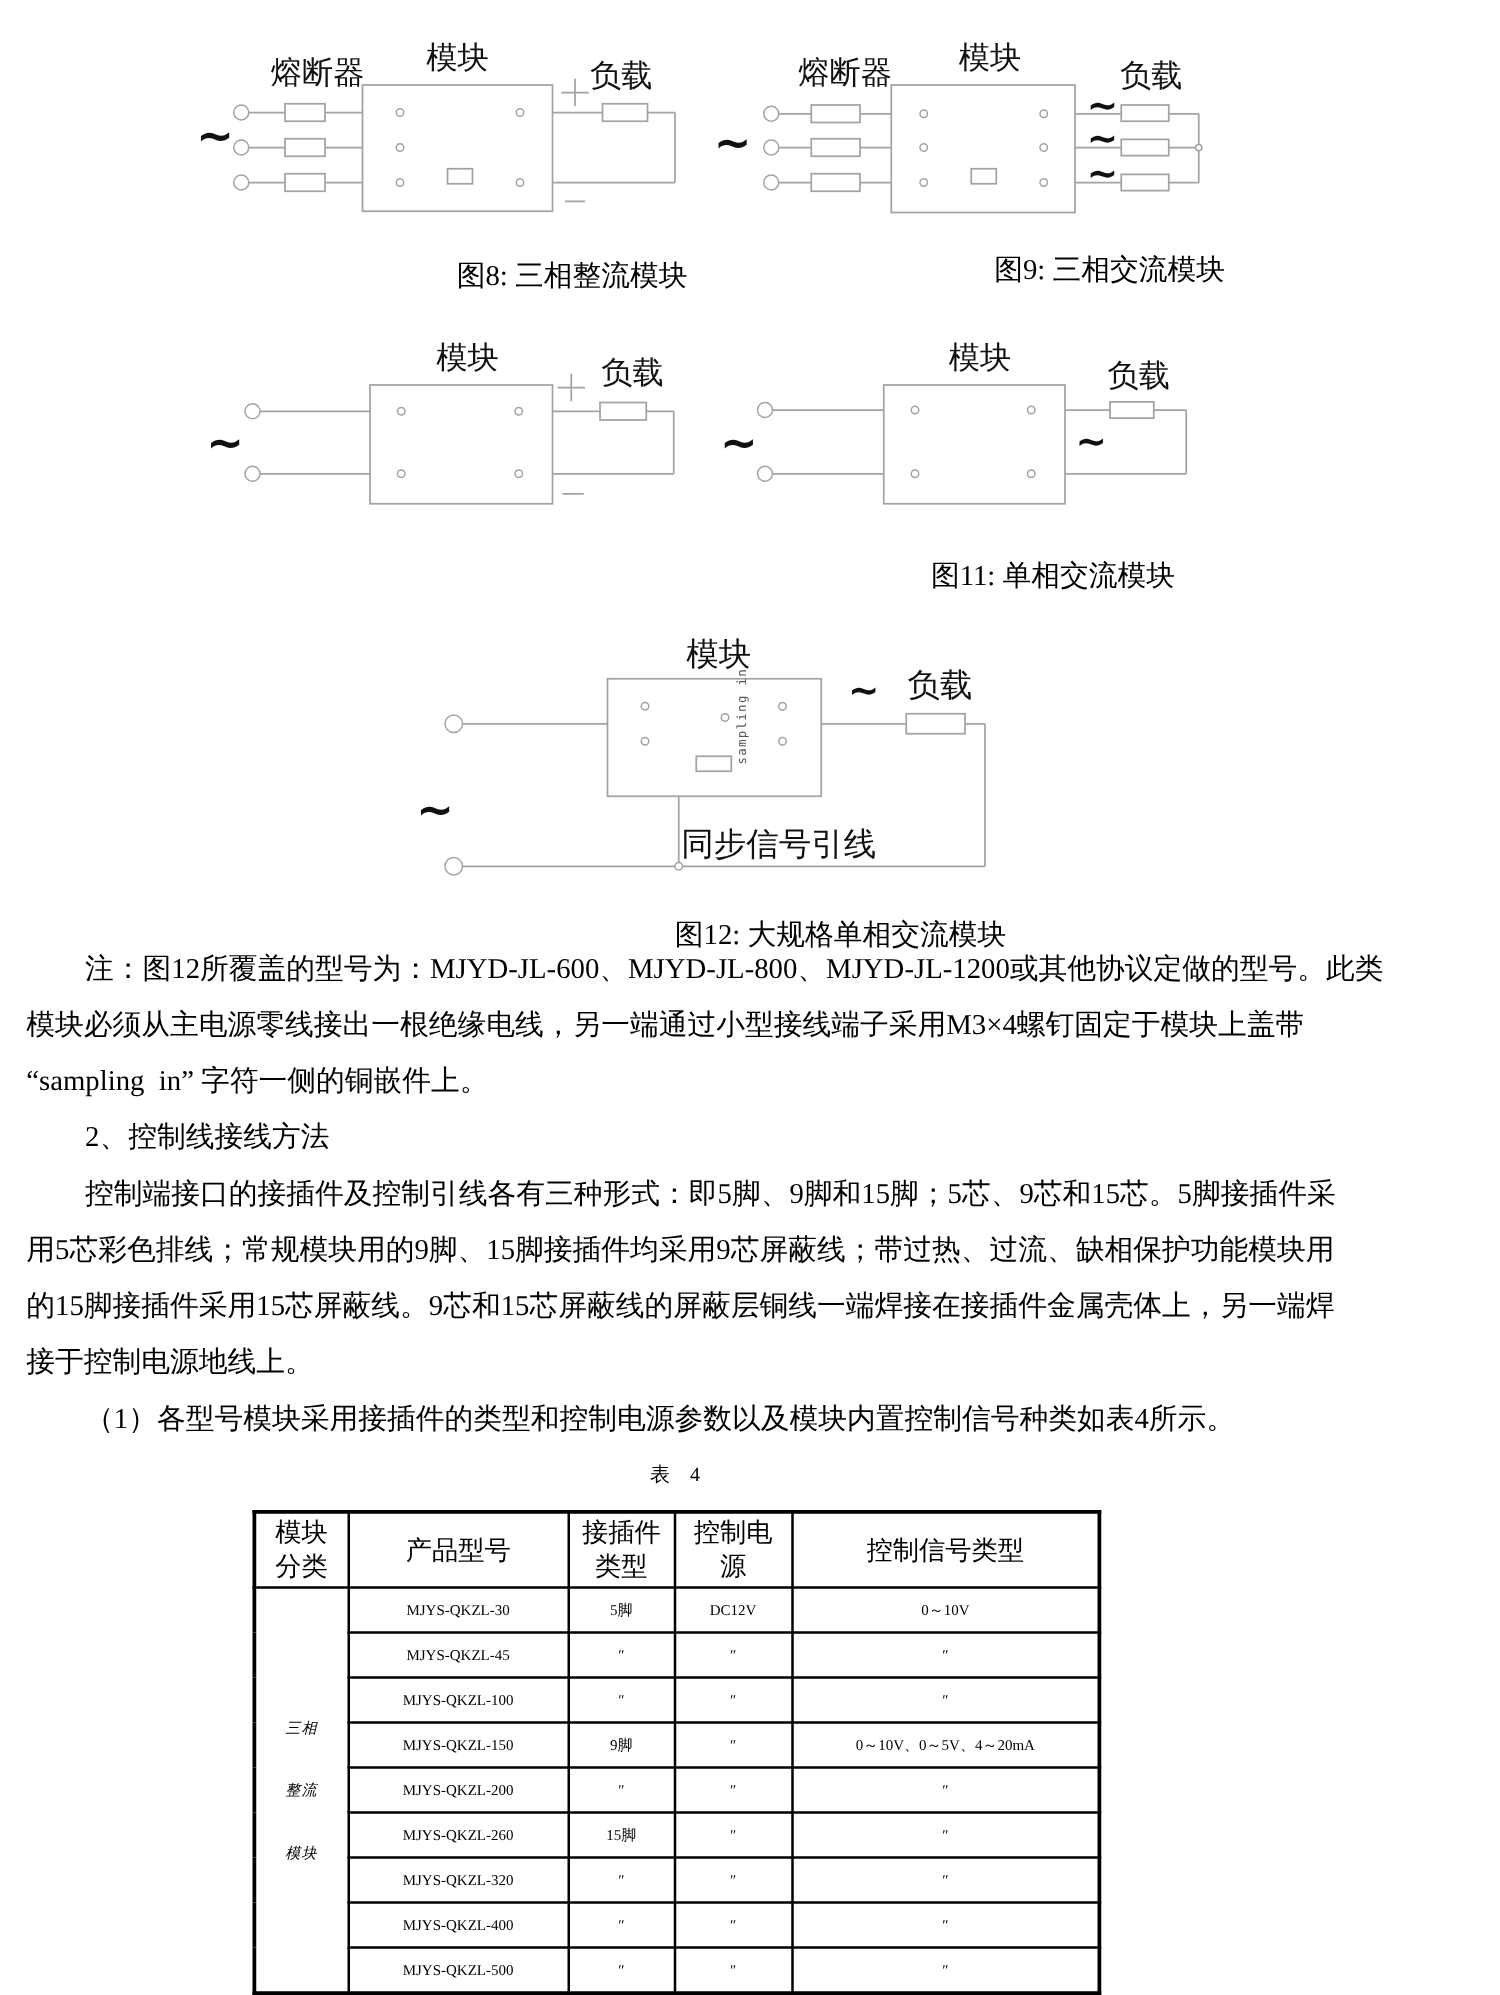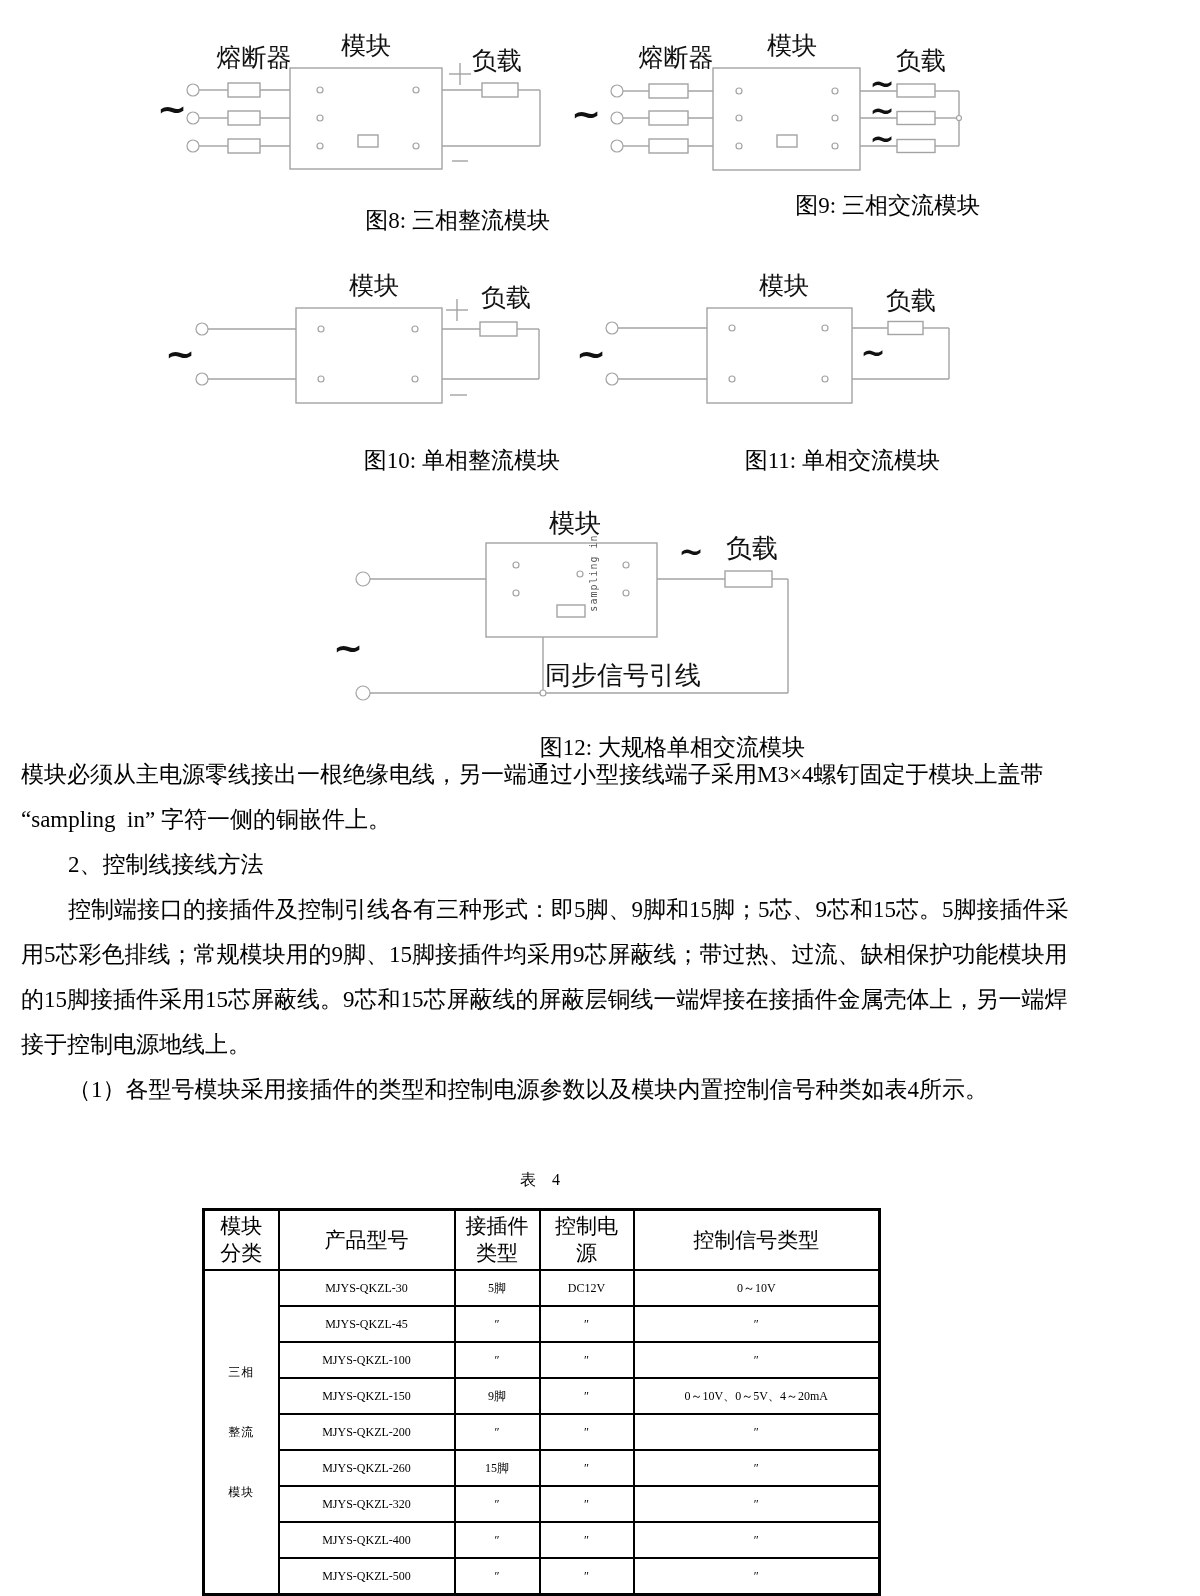--- a/index.html
+++ b/index.html
@@ -19,21 +19,21 @@
   .bline{white-space:pre;}
   .indent{text-indent:47px;}
   .table-title{position:absolute;left:202px;top:1170px;width:676px;text-align:center;font-size:16px;}
   table.spec{position:absolute;left:202px;top:1208px;border-collapse:collapse;border:3px solid #000;
              table-layout:fixed;width:676px;}
   table.spec th,table.spec td{border:2px solid #000;padding:0;text-align:center;font-weight:normal;
              font-family:"Liberation Serif","DejaVu Serif",serif;color:#000;overflow:hidden;}
   table.spec th{font-size:21px;line-height:27px;white-space:pre-line;height:58px;}
   table.spec td{font-size:12px;height:34px;}
   td.model{text-align:left;padding-left:12px;font-size:21px;}
-  td.cat{font-size:22px;line-height:60px;white-space:pre-line;letter-spacing:1px;}
+  td.cat{font-size:22px;line-height:50px;white-space:pre-line;letter-spacing:1px;font-style:italic;}
   td.ditto{font-size:18px;}
 </style>
 </head>
 <body>
 
 <div class="page">
 
   <svg class="fig" style="left:150px;top:22px" width="400" height="182" viewBox="0 0 400 182">
     <g>
       <line class="wire" x1="49" y1="68" x2="78" y2="68"></line>
@@ -120,21 +120,21 @@
     </g>
     <circle class="term" cx="399" cy="96" r="2.5"></circle>
     <text class="acsym" x="26" y="104" text-anchor="middle">~</text>
     <text class="acsym-sm" x="322" y="72" text-anchor="middle">~</text>
     <text class="acsym-sm" x="322" y="99" text-anchor="middle">~</text>
     <text class="acsym-sm" x="322" y="127" text-anchor="middle">~</text>
     <text class="dlabel" x="116" y="44" text-anchor="middle">熔断器</text>
     <text class="dlabel" x="232" y="32" text-anchor="middle">模块</text>
     <text class="dlabel" x="361" y="47" text-anchor="middle">负载</text>
   </svg>
-  <div class="caption" style="left:560px;top:190px;width:420px">图9: 三相交流模块</div>
+  <div class="caption" style="left:560px;top:200px;width:420px">图9: 三相交流模块</div>
 
   <svg class="fig" style="left:160px;top:262px" width="400" height="150" viewBox="0 0 400 150">
     <g>
       <line class="wire" x1="48" y1="67" x2="158" y2="67"></line>
       <line class="wire" x1="48" y1="117" x2="158" y2="117"></line>
       <line class="wire" x1="258" y1="67" x2="320" y2="67"></line>
       <line class="wire" x1="357" y1="67" x2="379" y2="67"></line>
       <line class="wire" x1="379" y1="67" x2="379" y2="117"></line>
       <line class="wire" x1="379" y1="117" x2="258" y2="117"></line>
       <line class="wire" x1="297" y1="37" x2="297" y2="59"></line>
@@ -151,21 +151,20 @@
       <circle class="term" cx="161" cy="67" r="3"></circle>
         <circle class="term" cx="161" cy="117" r="3"></circle>
       <circle class="term" cx="255" cy="67" r="3"></circle>
         <circle class="term" cx="255" cy="117" r="3"></circle>
     </g>
     <rect class="comp" x="320" y="60" width="37" height="14"></rect>
     <text class="acsym" x="20" y="104" text-anchor="middle">~</text>
     <text class="dlabel" x="214" y="32" text-anchor="middle">模块</text>
     <text class="dlabel" x="346" y="44" text-anchor="middle">负载</text>
   </svg>
-  <div class="caption" style="left:160px;top:445px;width:400px">图10: 单相整流模块</div>
 
   <svg class="fig" style="left:570px;top:262px" width="400" height="150" viewBox="0 0 400 150">
     <g>
       <line class="wire" x1="48" y1="66" x2="159" y2="66"></line>
       <line class="wire" x1="48" y1="117" x2="159" y2="117"></line>
       <line class="wire" x1="258" y1="66" x2="318" y2="66"></line>
       <line class="wire" x1="353" y1="66" x2="379" y2="66"></line>
       <line class="wire" x1="379" y1="66" x2="379" y2="117"></line>
       <line class="wire" x1="379" y1="117" x2="258" y2="117"></line>
       <line class="wire" x1="200" y1="119" x2="217" y2="119"></line>
@@ -219,20 +218,21 @@
     <text class="sampling" transform="rotate(-90 272 73)" x="272" y="73" text-anchor="middle">sampling in</text>
     <text class="acsym" x="23" y="160" text-anchor="middle">~</text>
     <text class="acsym-sm" x="366" y="62" text-anchor="middle">~</text>
     <text class="dlabel-big" x="250" y="32" text-anchor="middle">模块</text>
     <text class="dlabel-big" x="427" y="57" text-anchor="middle">负载</text>
     <text class="dlabel-big" x="220" y="184">同步信号引线</text>
   </svg>
   <div class="caption" style="left:325px;top:732px;width:480px">图12: 大规格单相交流模块</div>
 
   <div class="bodytext">
+    <div class="bline indent">注：图12所覆盖的型号为：MJYD-JL-600、MJYD-JL-800、MJYD-JL-1200或其他协议定做的型号。此类</div>
     <div class="bline">模块必须从主电源零线接出一根绝缘电线，另一端通过小型接线端子采用M3×4螺钉固定于模块上盖带</div>
     <div class="bline">“sampling  in” 字符一侧的铜嵌件上。</div>
     <div class="bline indent">2、控制线接线方法</div>
     <div class="bline indent">控制端接口的接插件及控制引线各有三种形式：即5脚、9脚和15脚；5芯、9芯和15芯。5脚接插件采</div>
     <div class="bline">用5芯彩色排线；常规模块用的9脚、15脚接插件均采用9芯屏蔽线；带过热、过流、缺相保护功能模块用</div>
     <div class="bline">的15脚接插件采用15芯屏蔽线。9芯和15芯屏蔽线的屏蔽层铜线一端焊接在接插件金属壳体上，另一端焊</div>
     <div class="bline">接于控制电源地线上。</div>
     <div class="bline indent">（1）各型号模块采用接插件的类型和控制电源参数以及模块内置控制信号种类如表4所示。</div>
   </div>
 

